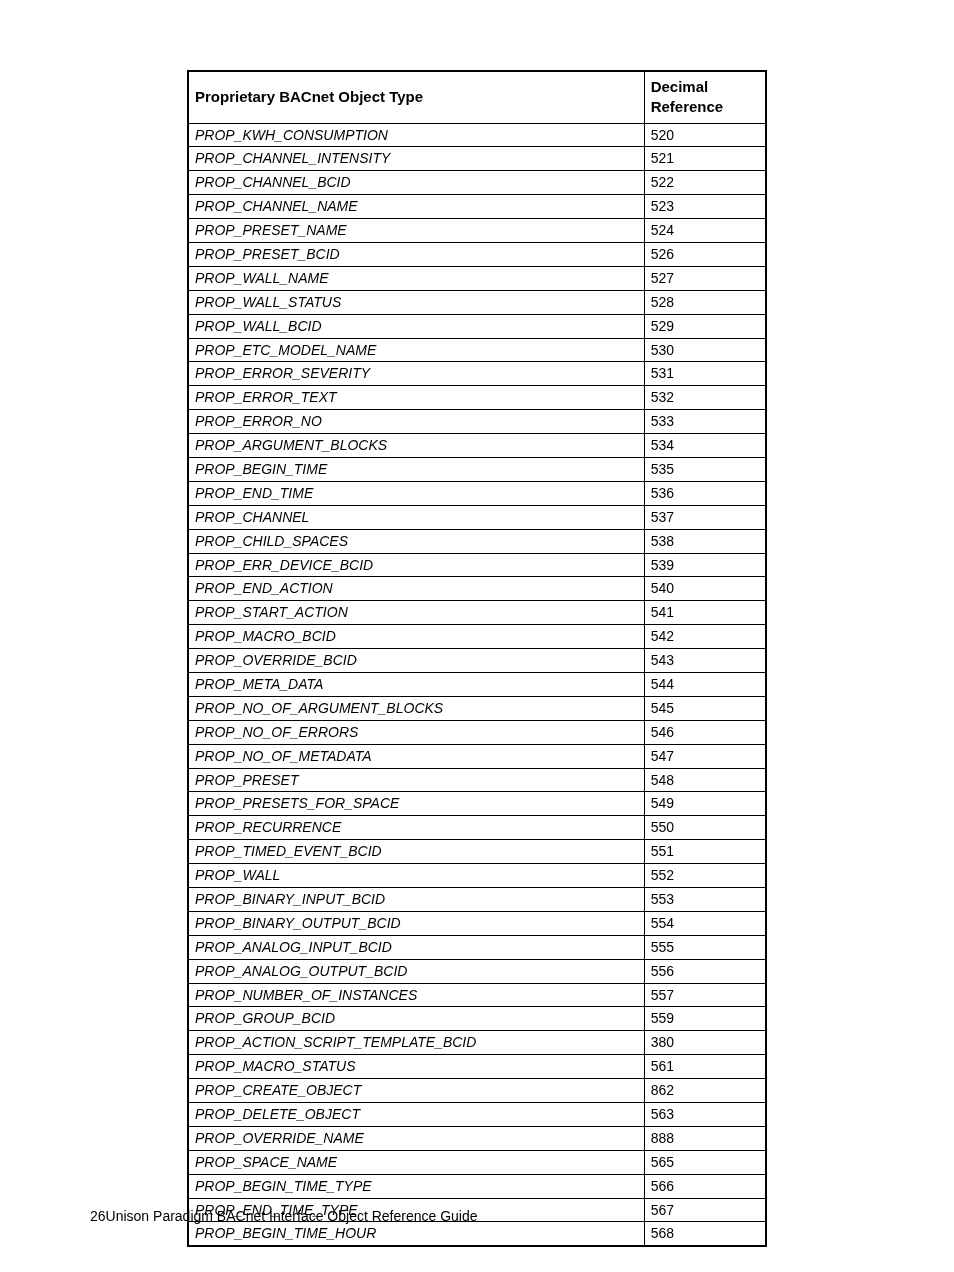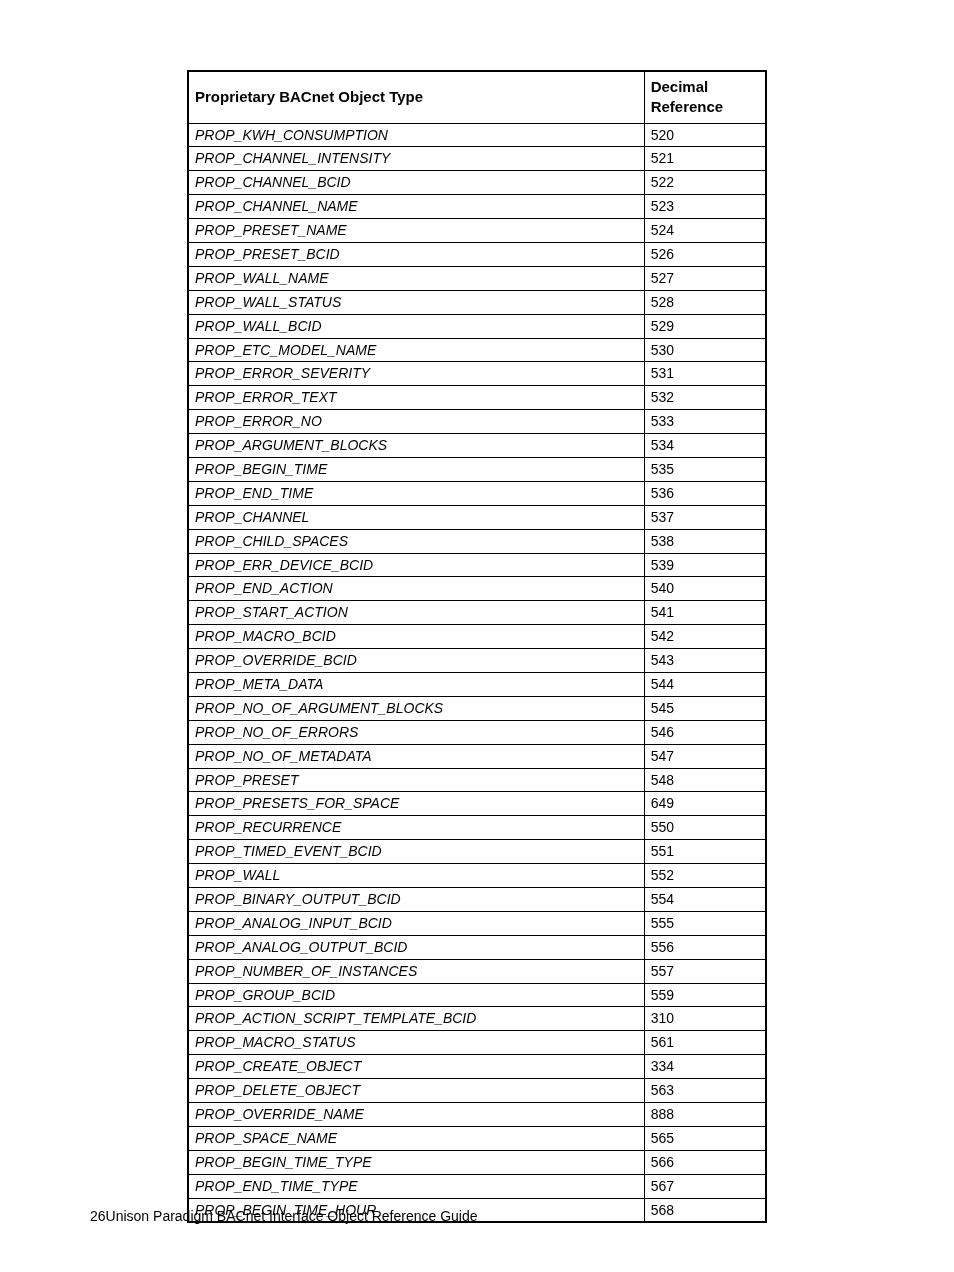--- a/index.html
+++ b/index.html
@@ -171,35 +171,39 @@
         <tr>
           <td>PROP_NO_OF_METADATA</td>
           <td>547</td>
         </tr>
         <tr>
           <td>PROP_PRESET</td>
           <td>548</td>
         </tr>
         <tr>
           <td>PROP_PRESETS_FOR_SPACE</td>
-          <td>649</td>
+          <td>549</td>
         </tr>
         <tr>
           <td>PROP_RECURRENCE</td>
           <td>550</td>
         </tr>
         <tr>
           <td>PROP_TIMED_EVENT_BCID</td>
           <td>551</td>
         </tr>
         <tr>
           <td>PROP_WALL</td>
           <td>552</td>
         </tr>
         <tr>
+          <td>PROP_BINARY_INPUT_BCID</td>
+          <td>553</td>
+        </tr>
+        <tr>
           <td>PROP_BINARY_OUTPUT_BCID</td>
           <td>554</td>
         </tr>
         <tr>
           <td>PROP_ANALOG_INPUT_BCID</td>
           <td>555</td>
         </tr>
         <tr>
           <td>PROP_ANALOG_OUTPUT_BCID</td>
           <td>556</td>
@@ -207,29 +211,29 @@
         <tr>
           <td>PROP_NUMBER_OF_INSTANCES</td>
           <td>557</td>
         </tr>
         <tr>
           <td>PROP_GROUP_BCID</td>
           <td>559</td>
         </tr>
         <tr>
           <td>PROP_ACTION_SCRIPT_TEMPLATE_BCID</td>
-          <td>310</td>
+          <td>380</td>
         </tr>
         <tr>
           <td>PROP_MACRO_STATUS</td>
           <td>561</td>
         </tr>
         <tr>
           <td>PROP_CREATE_OBJECT</td>
-          <td>334</td>
+          <td>862</td>
         </tr>
         <tr>
           <td>PROP_DELETE_OBJECT</td>
           <td>563</td>
         </tr>
         <tr>
           <td>PROP_OVERRIDE_NAME</td>
           <td>888</td>
         </tr>
         <tr>

